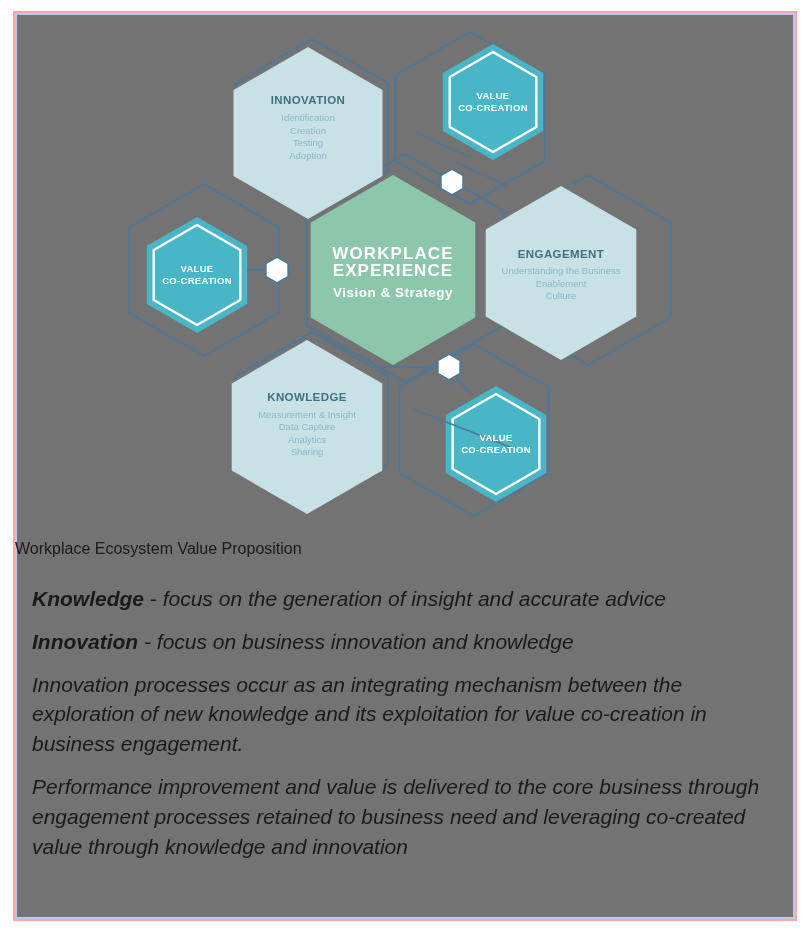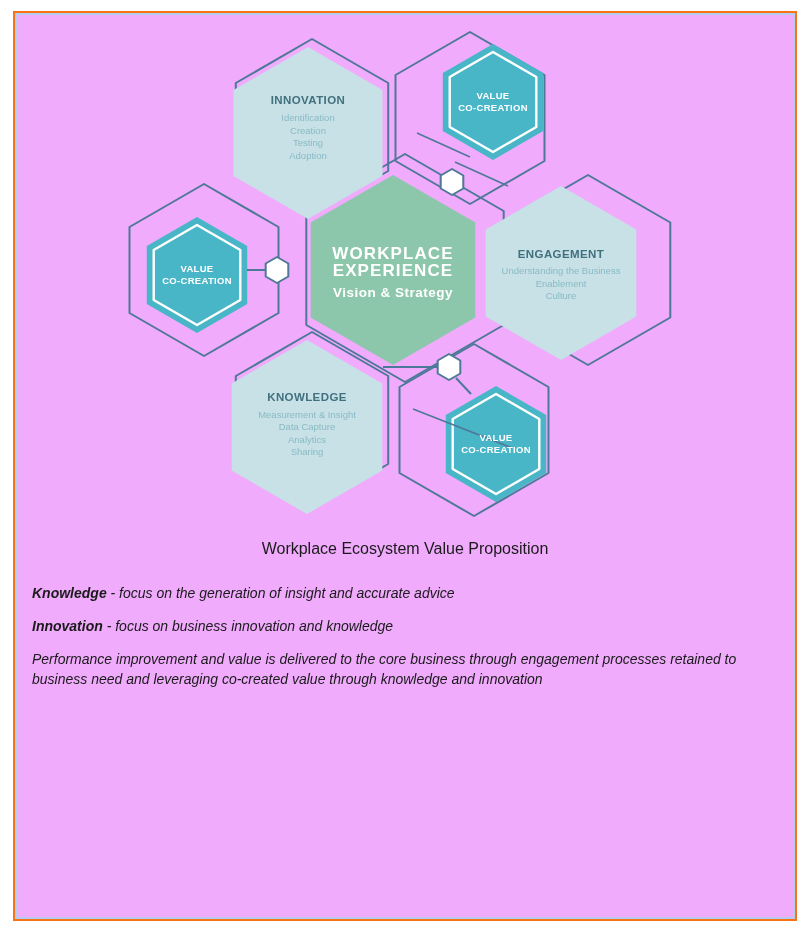--- a/index.html
+++ b/index.html
@@ -3,23 +3,23 @@
 <meta charset="utf-8">
 <style>
   html,body { margin:0; padding:0; }
   body {
     width:810px; height:932px; position:relative;
     background:#ffffff;
     font-family:"Liberation Sans", sans-serif;
   }
   .frame {
     position:absolute; left:13px; right:13px; top:11px; bottom:11px;
-    border:2px solid #f97316;
+    border:2px solid #fca5a5;
     box-shadow: inset 0 0 0 2px #b6cbf0;
-    background:#f0abfc;
+    background:#737373;
     overflow:hidden;
   }
   .diagram-svg { display:block; margin:8px auto 0 auto; }
 
   
   .outline-hex { fill:none; stroke:#4e7898; stroke-width:2; stroke-linejoin:round; }
   .light-hex   { fill:#c7e1e6; }
   .green-hex   { fill:#8cc7ac; }
   .teal-hex    { fill:#48b6c7; }
   .teal-inner  { fill:none; stroke:#ffffff; stroke-width:2.4; stroke-linejoin:round; }
@@ -29,26 +29,26 @@
 
   
   text { font-family:"Liberation Sans", sans-serif; text-anchor:middle; }
   .hx-head   { font-weight:bold; font-size:11.5px; fill:#41707f; letter-spacing:.4px; }
   .hx-item   { font-size:9.5px; fill:#8abac6; }
   .hx-center-title { font-weight:bold; font-size:17px; fill:#ffffff; letter-spacing:1.1px; }
   .hx-center-sub   { font-weight:bold; font-size:13.5px; fill:#ffffff; letter-spacing:.5px; }
   .hx-value  { font-weight:bold; font-size:9.5px; fill:#ffffff; letter-spacing:.3px; }
 
   .caption {
-    text-align:center; margin-top:14px;
+    margin-top:14px;
     font-size:16px; color:#1a1a1a;
   }
   .body-text {
     padding:26px 26px 0 17px;
-    font-size:14px; line-height:1.42; color:#1a1a1a;
+    font-size:21px; line-height:1.42; color:#1a1a1a;
     font-style:italic;
   }
   .body-text p { margin:0 0 13px 0; }
   .term { font-weight:bold; }
 </style>
 </head>
 <body>
 
 <div class="frame">
 
@@ -113,17 +113,18 @@
     <text class="hx-value" x="496" y="445">VALUE</text>
     <text class="hx-value" x="496" y="457">CO-CREATION</text>
   </svg>
 
   <div class="caption">Workplace Ecosystem Value Proposition</div>
 
   <div class="body-text">
     <p><span class="term">Knowledge</span><span> - focus on the generation of insight and accurate advice</span></p>
 
     <p><span class="term">Innovation</span><span> - focus on business innovation and knowledge</span></p>
+    <p>Innovation processes occur as an integrating mechanism between the exploration of new knowledge and its exploitation for value co-creation in business engagement.</p>
 
     <p>Performance improvement and value is delivered to the core business through engagement processes retained to business need and leveraging co-created value through knowledge and innovation</p>
   </div>
 
 </div>
 
 </body></html>

